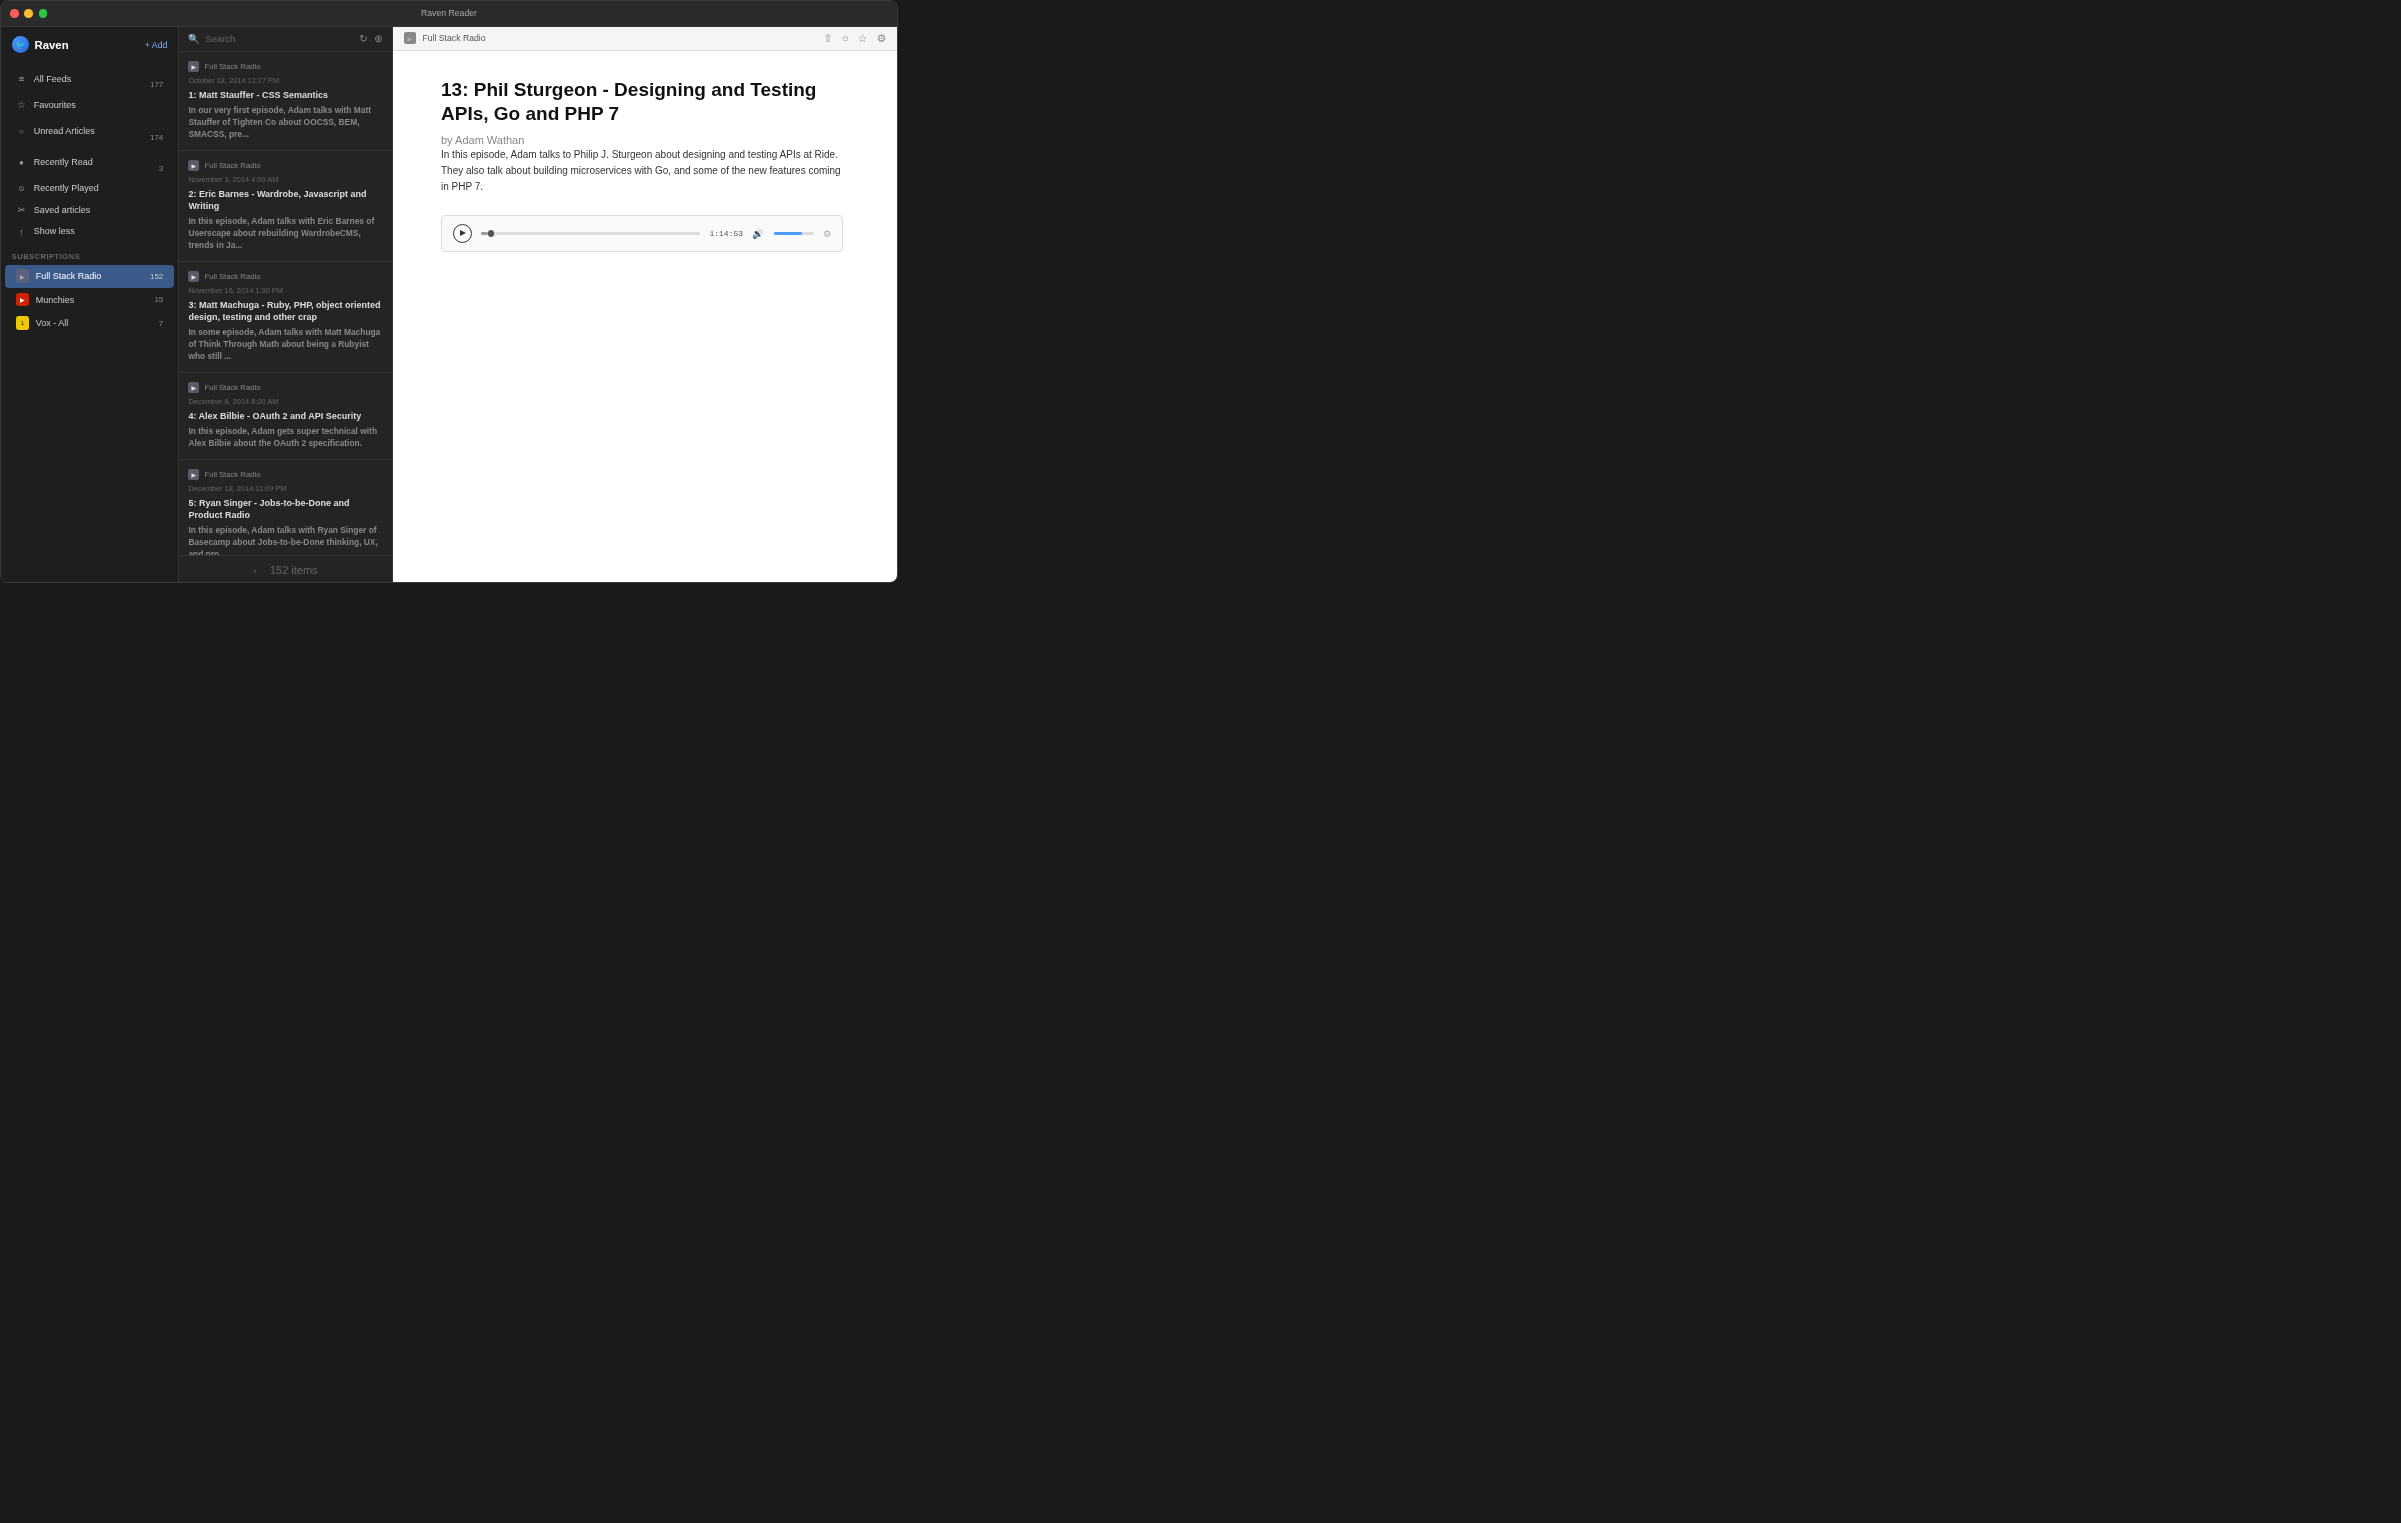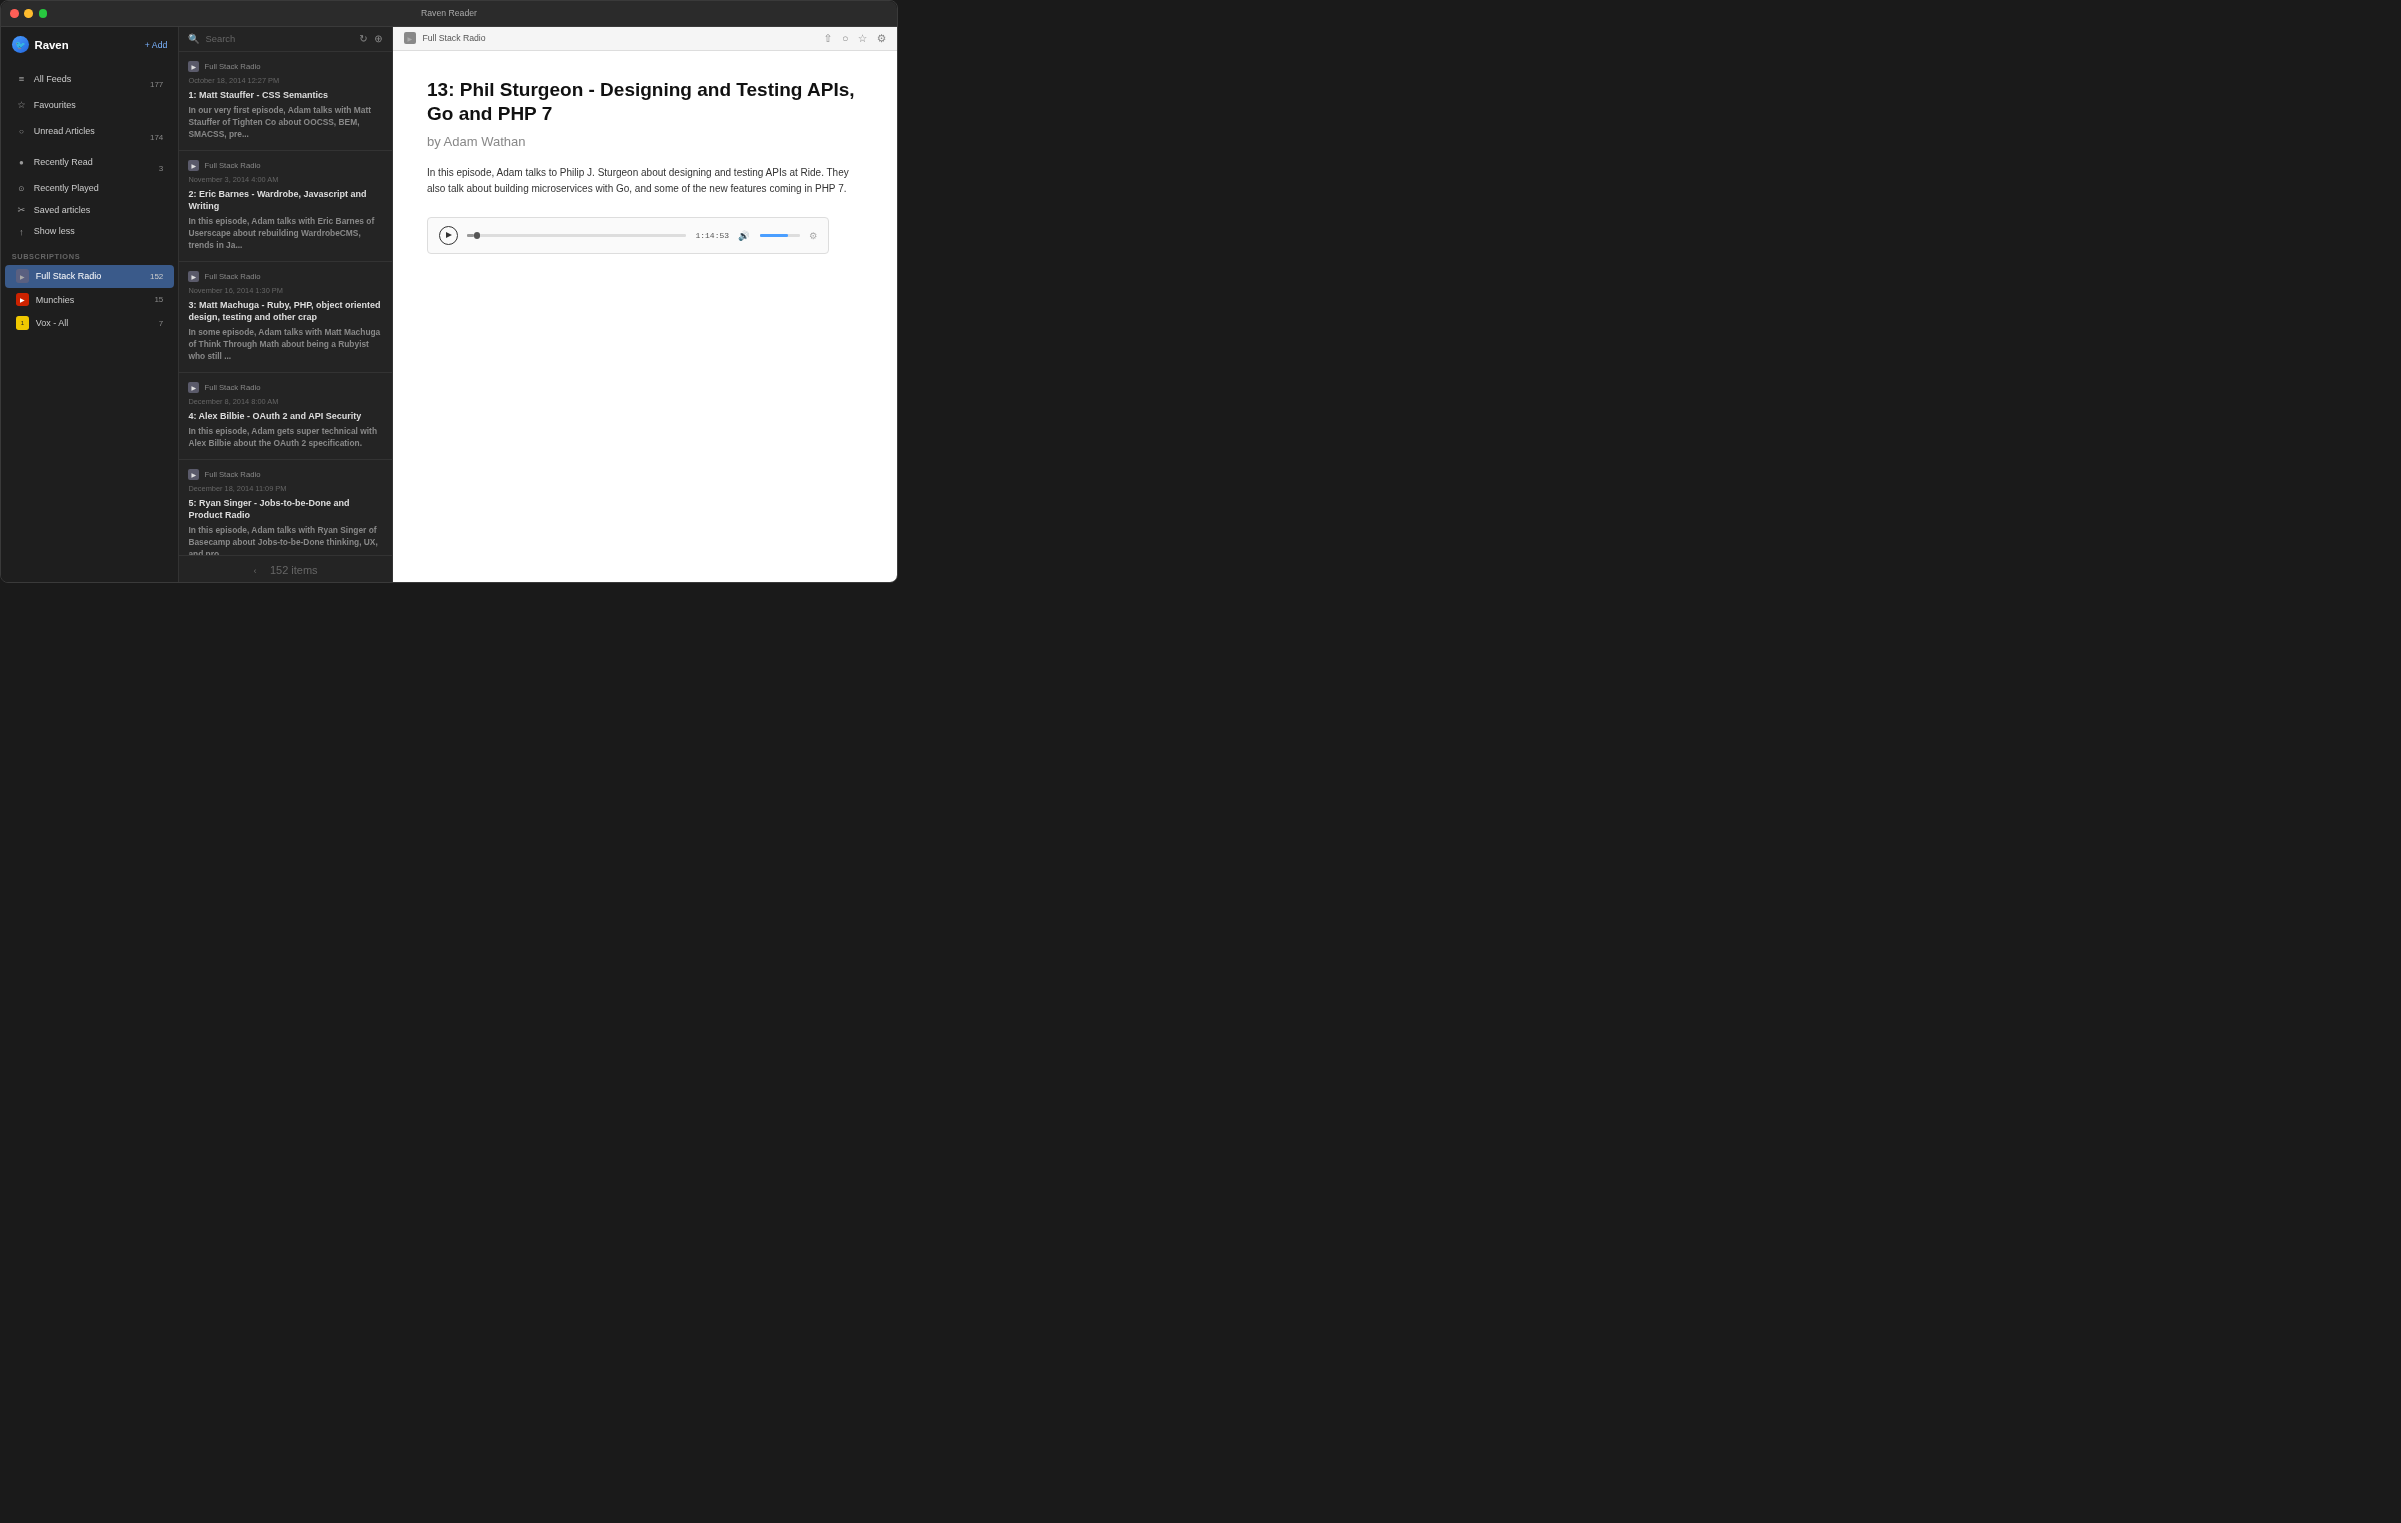--- a/index.html
+++ b/index.html
@@ -288,36 +288,36 @@
     .detail-header-actions {
       display: flex; gap: 9.4px; align-items: center;
     }
     .detail-action-icon {
       color: #888;
       font-size: 10.7px;
       cursor: pointer;
     }
 
     .detail-content {
-      padding: 27px 34px;
+      padding: 27px 48px;
       overflow-y: auto;
       flex: 1;
       color: #222;
     }
     .article-main-title {
       font-size: 19px;
       font-weight: 700;
       color: #111;
       line-height: 1.25;
       margin-bottom: 8px;
     }
     .article-author {
-      font-size: 13px;
-      color: #888;
-      margin-bottom: 16px;
+      font-size: 11px;
+      color: #888;
+      margin-bottom: 1px;
     }
     .article-body {
       font-size: 10px;
       color: #333;
       line-height: 1.6;
       margin-bottom: 20px;
     }
 
     
     .audio-player {

